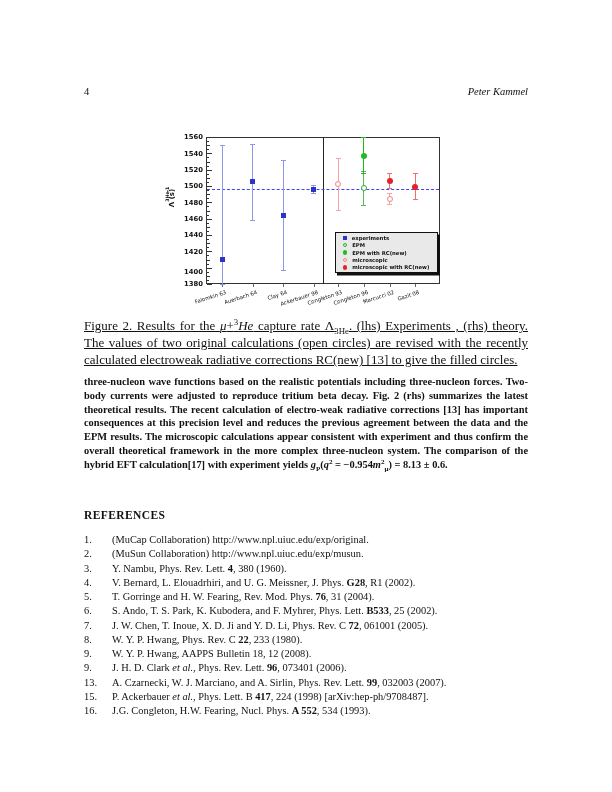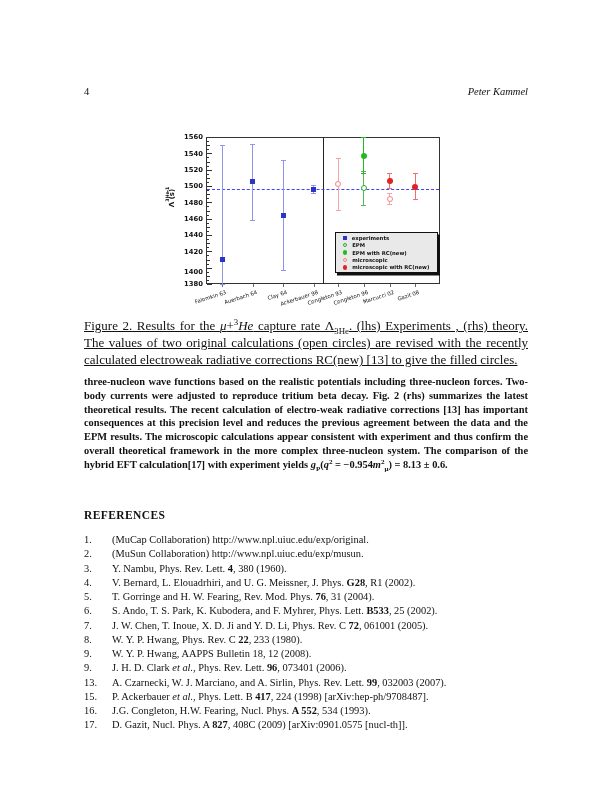--- a/index.html
+++ b/index.html
@@ -223,18 +223,14 @@
         <span class="reftext">A. Czarnecki, W. J. Marciano, and A. Sirlin, Phys. Rev. Lett. <b>99</b>, 032003 (2007).</span>
       </div>
       <div class="refrow">
         <span class="refnum">15.</span>
         <span class="reftext">P. Ackerbauer <i>et al.</i>, Phys. Lett. B <b>417</b>, 224 (1998) [arXiv:hep-ph/9708487].</span>
       </div>
       <div class="refrow">
         <span class="refnum">16.</span>
         <span class="reftext">J.G. Congleton, H.W. Fearing, Nucl. Phys. <b>A 552</b>, 534 (1993).</span>
       </div>
-      <div class="refrow">
-        <span class="refnum">17.</span>
-        <span class="reftext">D. Gazit, Nucl. Phys. A <b>827</b>, 408C (2009) [arXiv:0901.0575 [nucl-th]].</span>
-      </div>
     </div>
 </div>
 
 </body></html>

